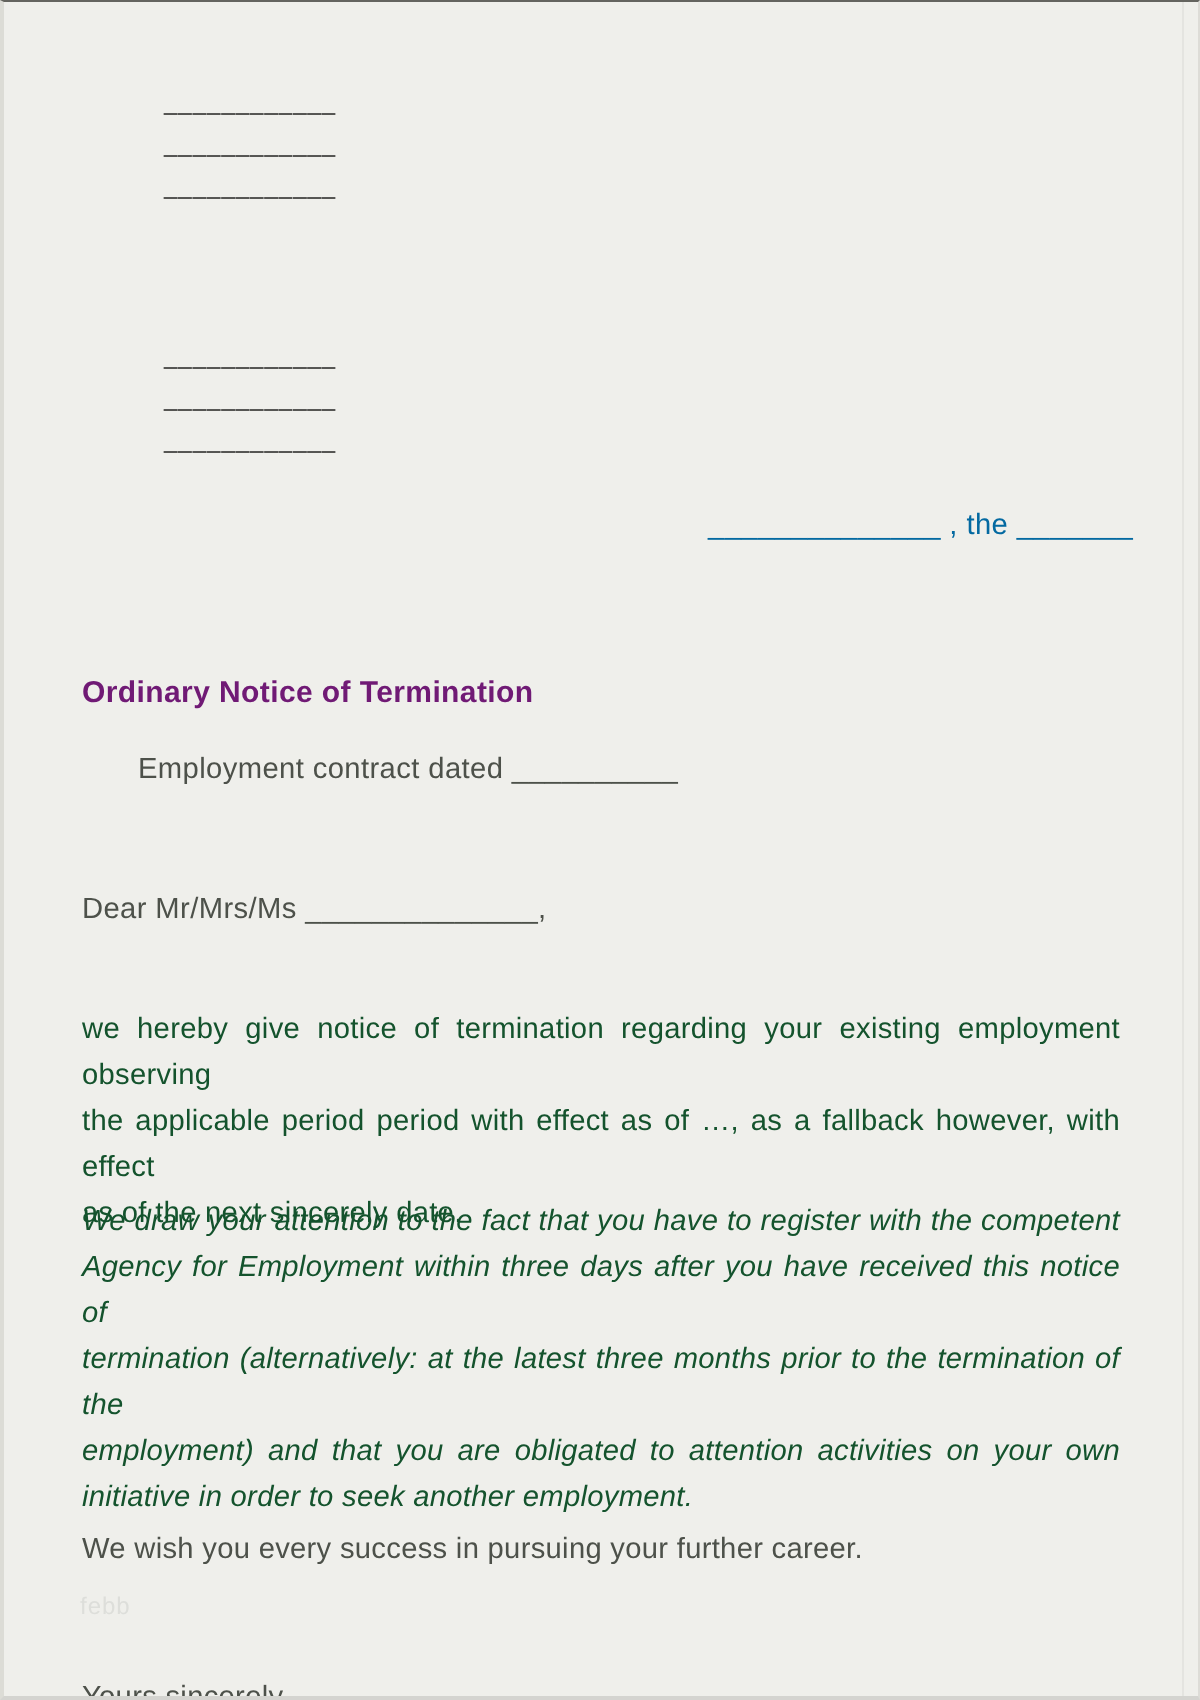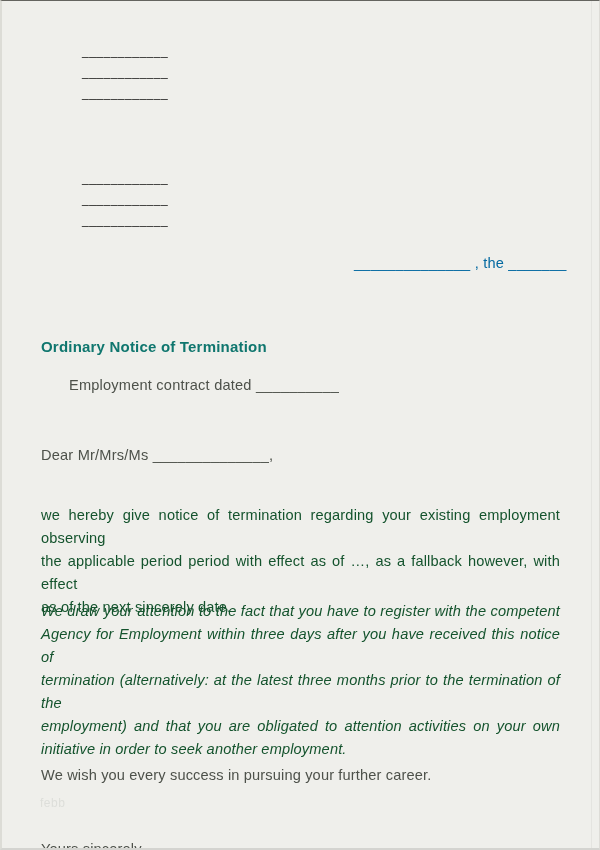--- a/index.html
+++ b/index.html
@@ -30,21 +30,21 @@
     margin-left:41px;
   }
   .dateline{
     left:352px;top:252px;width:240px;
     font-size:14.6px;line-height:20px;
     color:#0369a1;white-space:nowrap;letter-spacing:.2px;
   }
   .heading{
     left:39px;top:336px;width:520px;
     font-size:15px;font-weight:700;
-    color:#0f766e;letter-spacing:.2px;line-height:20px;
+    color:#701a75;letter-spacing:.2px;line-height:20px;
   }
   .subheading{
     left:39px;top:374px;width:520px;
     font-size:14.6px;line-height:20px;letter-spacing:.2px;margin-left:28px;
   }
   .salutation{
     left:39px;top:444px;width:520px;
     font-size:14.6px;line-height:20px;letter-spacing:.2px;
   }
   .paragraph{

